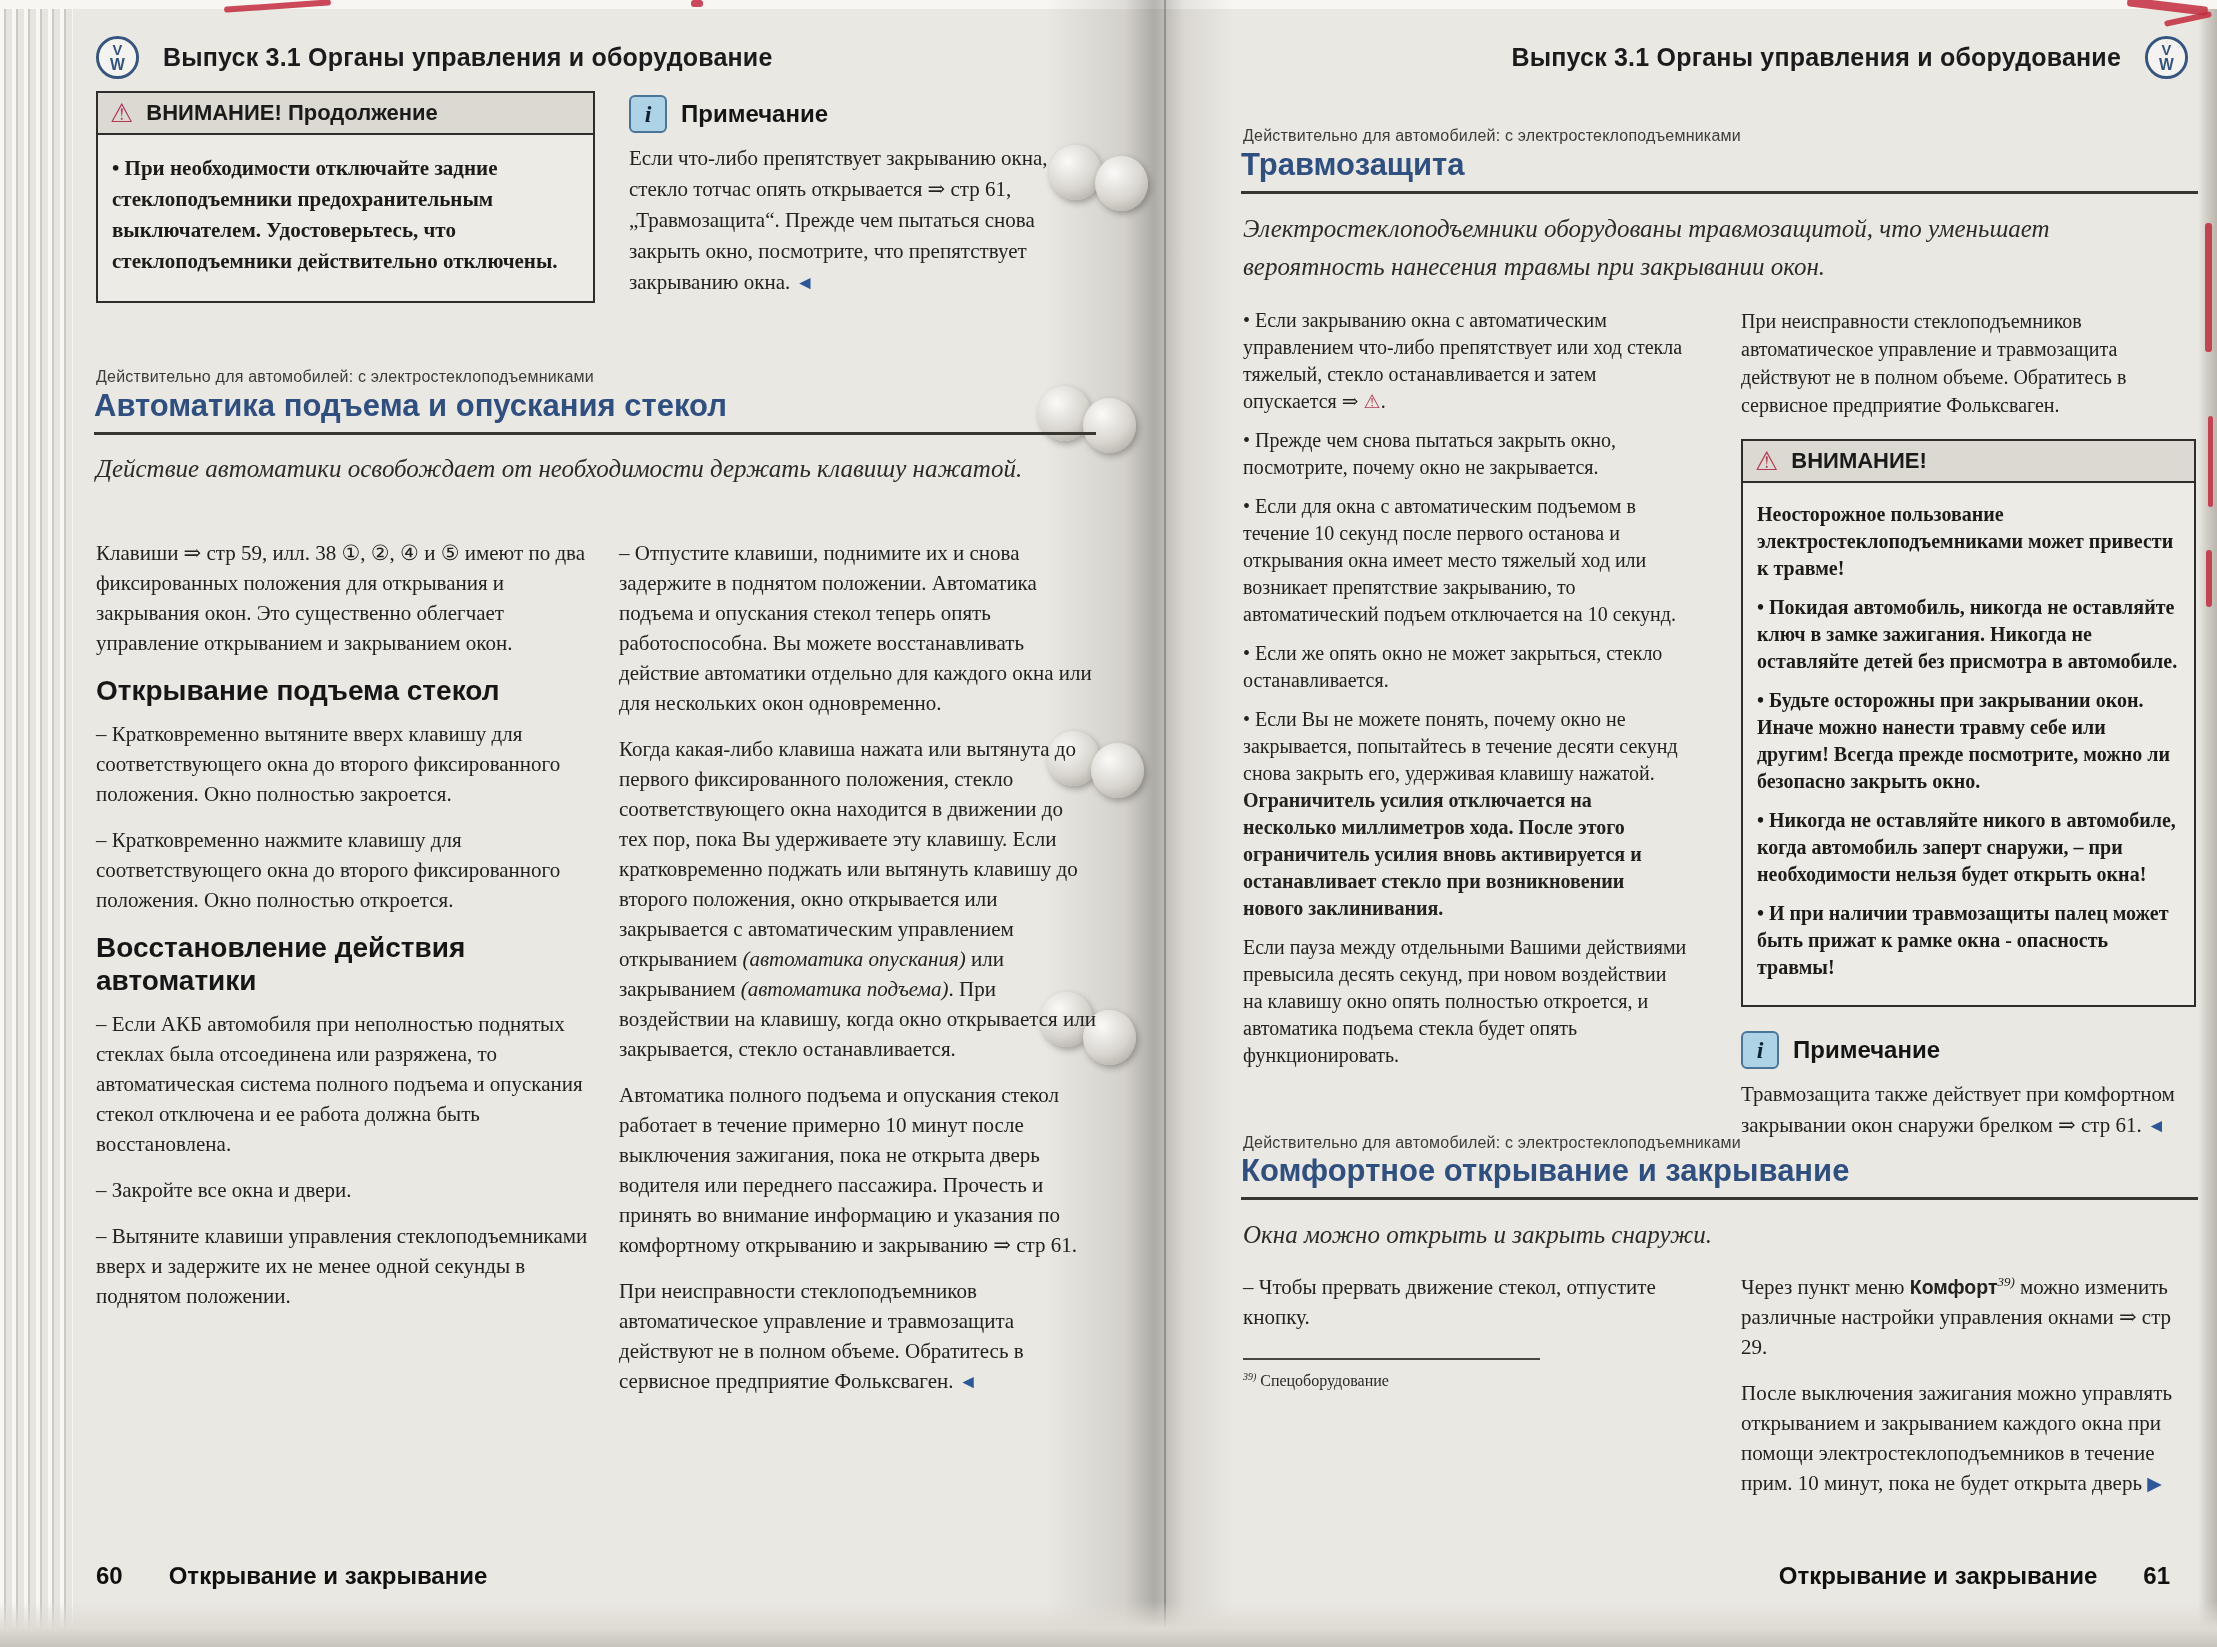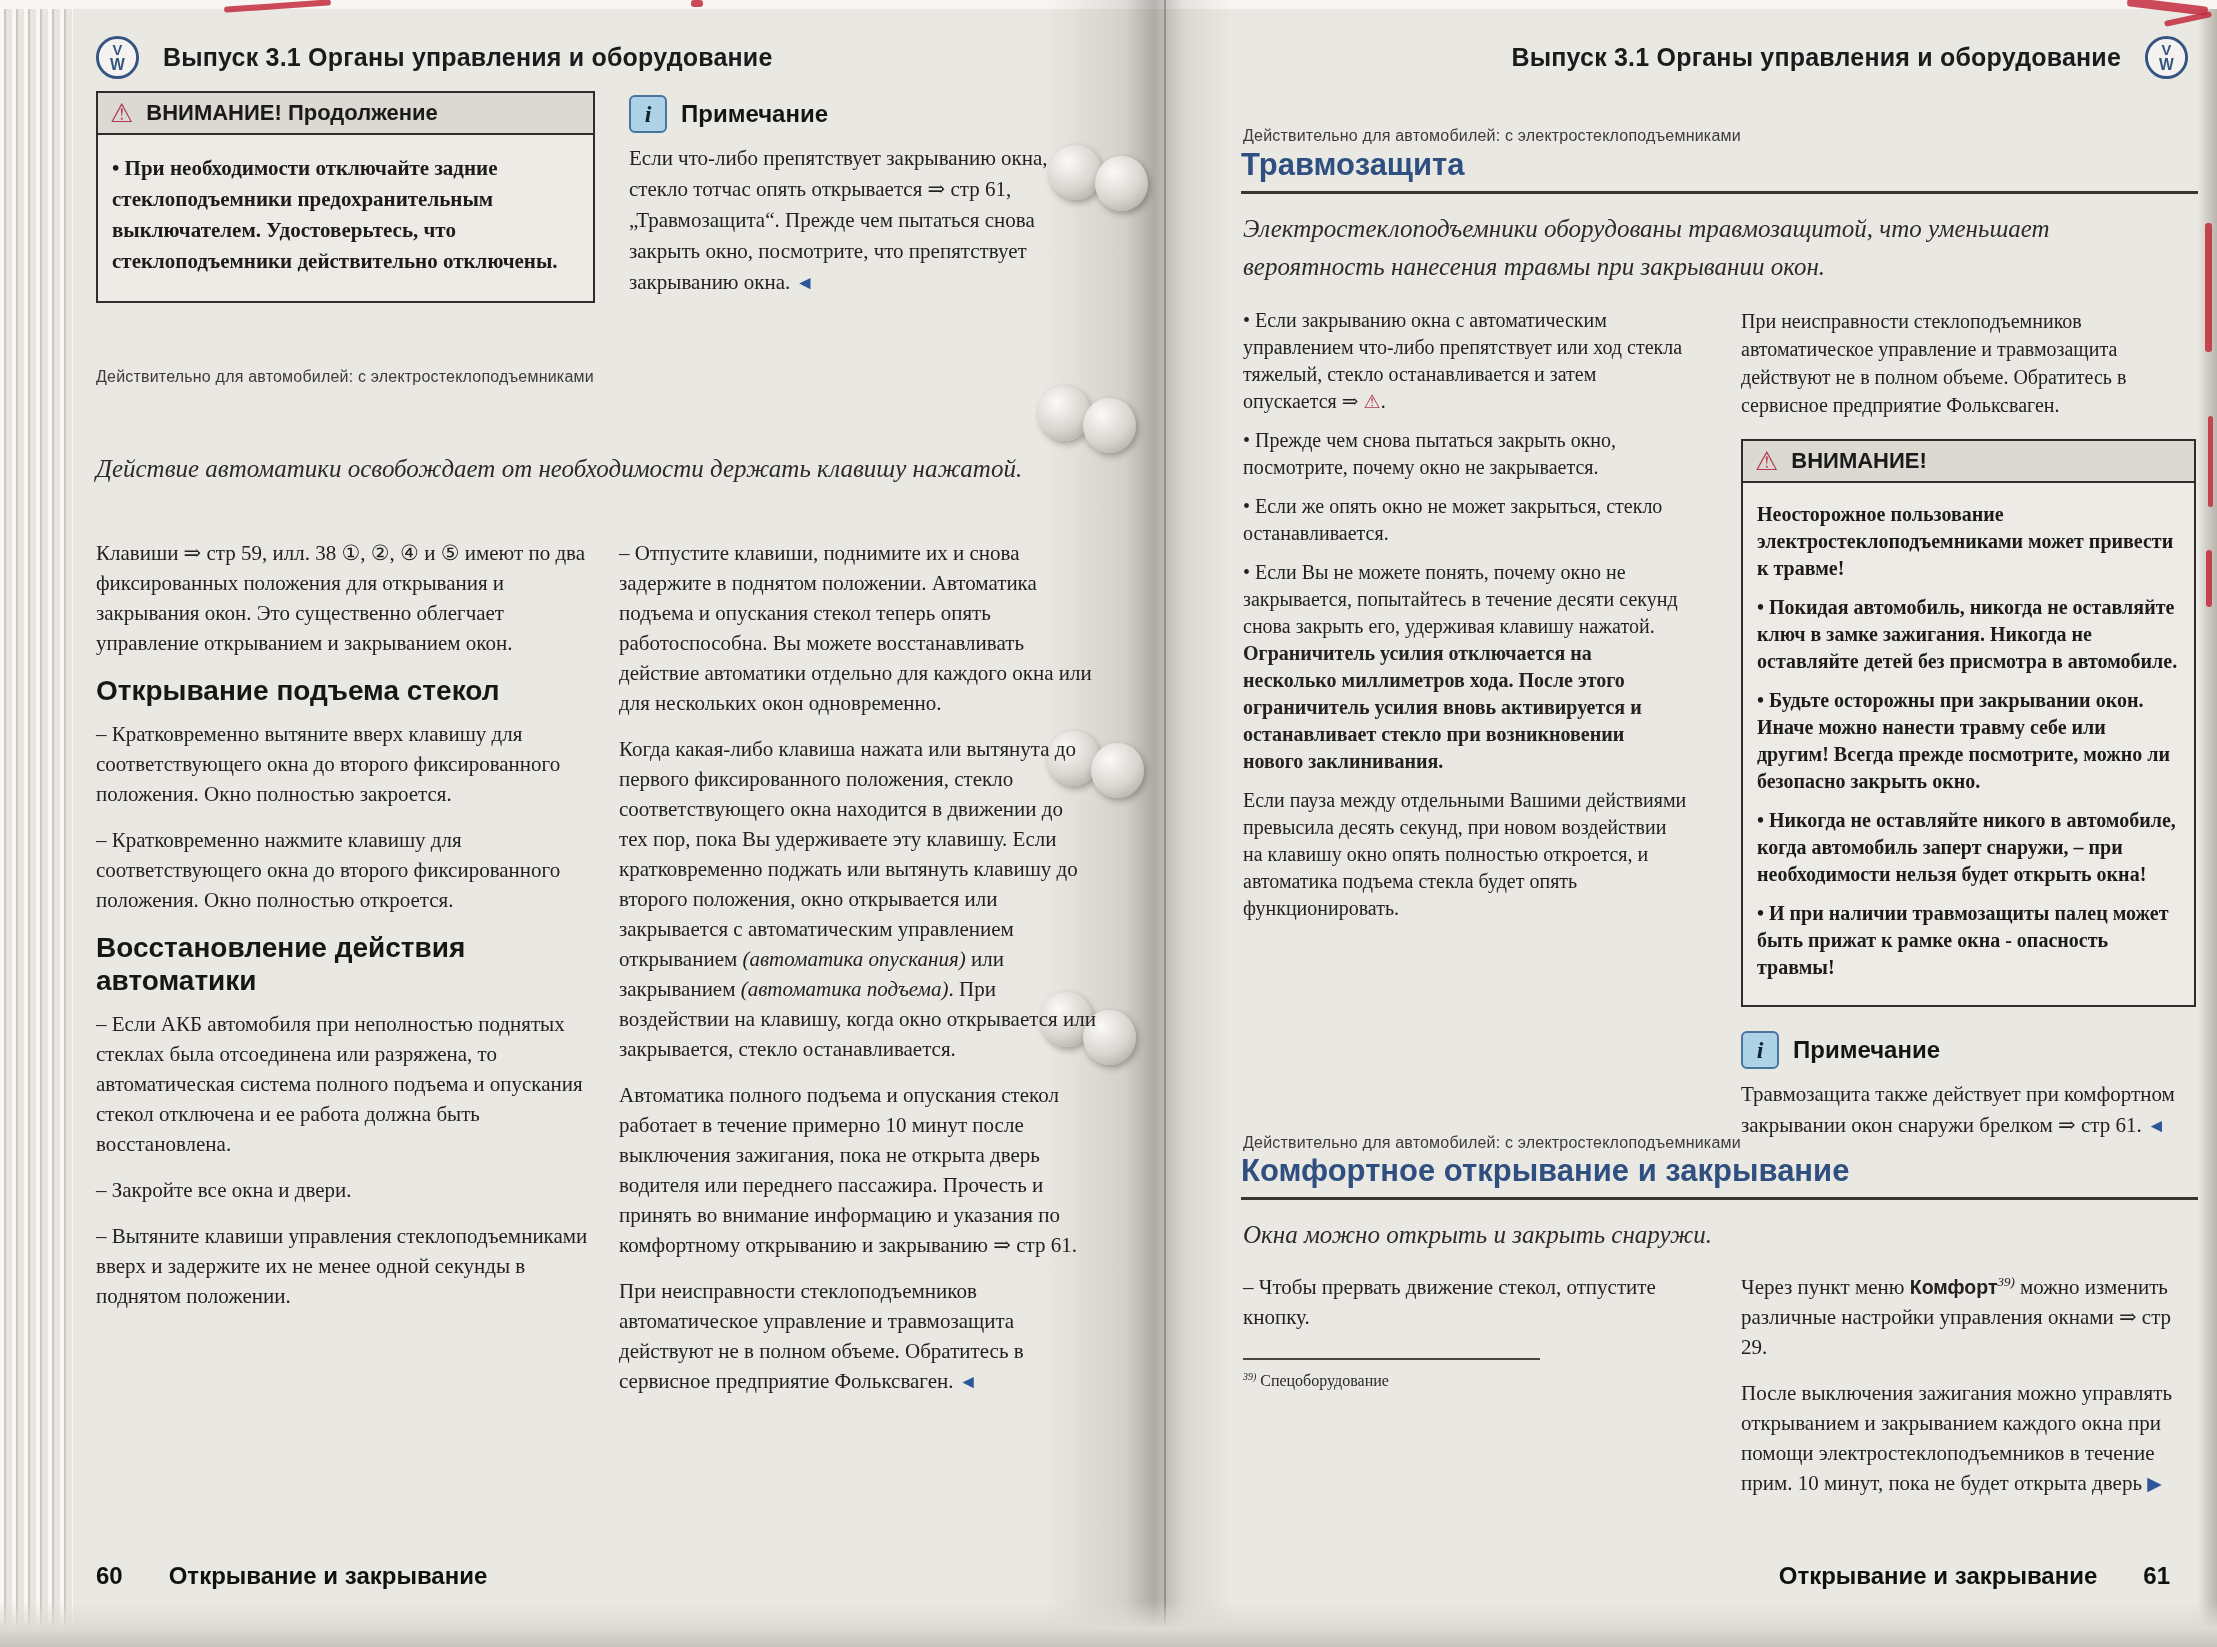--- a/index.html
+++ b/index.html
@@ -136,20 +136,21 @@
 
     <div class="note-l">
       <div class="note-hdr">
         <span class="info-badge">i</span>
         <span>Примечание</span>
       </div>
       <div class="note-body"><span>Если что-либо препятствует закрыванию окна, стекло тотчас опять открывается ⇒ стр 61, „Травмозащита“. Прежде чем пытаться снова закрыть окно, посмотрите, что препятствует закрыванию окна. </span><span class="nav-g">◄</span></div>
     </div>
 
     <div class="applic" style="top:368px;left:2px;">Действительно для автомобилей: с электростеклоподъемниками</div>
+    <div class="sect-title" style="top:388px;">Автоматика подъема и опускания стекол</div>
     <div class="lead" style="top:450px;left:2px;width:980px;">Действие автоматики освобождает от необходимости держать клавишу нажатой.</div>
 
     <div class="col col1-l">
         <div class="it it-p"><span>Клавиши ⇒ стр 59, илл. 38  ①, ②, ④ и ⑤ имеют по два фиксированных положения для открывания и закрывания окон. Это существенно облегчает управление открыванием и закрыванием окон.</span></div>
         <div class="it it-h3"><span>Открывание подъема стекол</span></div>
         <div class="it it-p"><span>–   Кратковременно вытяните вверх клавишу для соответствующего окна до второго фиксированного положения. Окно полностью закроется.</span></div>
         <div class="it it-p"><span>–   Кратковременно нажмите клавишу для соответствующего окна до второго фиксированного положения. Окно полностью откроется.</span></div>
         <div class="it it-h3"><span>Восстановление действия автоматики</span></div>
         <div class="it it-p"><span>–   Если АКБ автомобиля при неполностью поднятых стеклах была отсоединена или разряжена, то автоматическая система полного подъема и опускания стекол отключена и ее работа должна быть восстановлена.</span></div>
         <div class="it it-p"><span>–   Закройте все окна и двери.</span></div>
@@ -179,20 +180,21 @@
       </svg>
     </div>
 
     <div class="applic" style="top:127px;left:2px;">Действительно для автомобилей: с электростеклоподъемниками</div>
     <div class="sect-title" style="top:147px;">Травмозащита</div>
     <div class="lead" style="top:210px;left:2px;width:950px;">Электростеклоподъемники оборудованы травмозащитой, что уменьшает вероятность нанесения травмы при закрывании окон.</div>
 
     <div class="col col1-r">
         <div class="it it-p"><span>•   Если закрыванию окна с автоматическим управлением что-либо препятствует или ход стекла тяжелый, стекло останавливается и затем опускается ⇒ </span><span class="pc-tri">⚠</span><span>.</span></div>
         <div class="it it-p"><span>•   Прежде чем снова пытаться закрыть окно, посмотрите, почему окно не закрывается.</span></div>
+        <div class="it it-p"><span>•   Если для окна с автоматическим подъемом в течение 10 секунд после первого останова и открывания окна имеет место тяжелый ход или возникает препятствие закрыванию, то автоматический подъем отключается на 10 секунд.</span></div>
         <div class="it it-p"><span>•   Если же опять окно не может закрыться, стекло останавливается.</span></div>
         <div class="it it-p"><span>•   Если Вы не можете понять, почему окно не закрывается, попытайтесь в течение десяти секунд снова закрыть его, удерживая клавишу нажатой. </span><span class="pc-b">Ограничитель усилия отключается на несколько миллиметров хода. После этого ограничитель усилия вновь активируется и останавливает стекло при возникновении нового заклинивания.</span></div>
         <div class="it it-p"><span>Если пауза между отдельными Вашими действиями превысила десять секунд, при новом воздействии на клавишу окно опять полностью откроется, и автоматика подъема стекла будет опять функционировать.</span></div>
       </div>
 
     <div class="col col2-r">
       <div class="intro-r">При неисправности стеклоподъемников автоматическое управление и травмозащита действуют не в полном объеме. Обратитесь в сервисное предприятие Фольксваген.</div>
       <div class="wbox wbox-r">
         <div class="wbox-hdr">
           <span class="tri-g">⚠</span>

